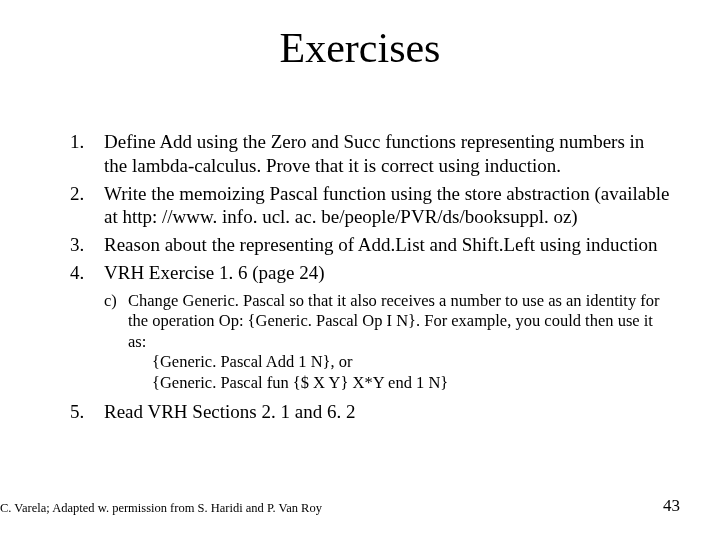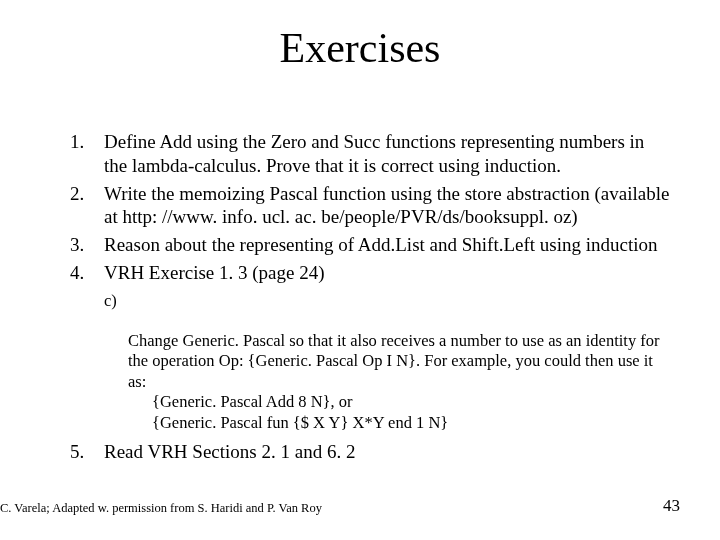--- a/index.html
+++ b/index.html
@@ -55,21 +55,20 @@
   }
   .sub-row {
     display: flex;
     align-items: flex-start;
   }
   .sub-label {
     flex: 0 0 24px;
   }
   .sub-text {
     flex: 1;
-    margin-top: 40px;
   }
   .sub-indent {
     margin-left: 48px;
   }
   .footer-left {
     position: absolute;
     bottom: 24px;
     left: 0;
     width: 720px;
     text-align: left;
@@ -101,29 +100,29 @@
       <div class="list-text">Write the memoizing Pascal function using the store abstraction (available at http: //www. info. ucl. ac. be/people/PVR/ds/booksuppl. oz)</div>
     </div>
 
     <div class="list-row">
       <div class="list-num">3.</div>
       <div class="list-text">Reason about the representing of Add.List and Shift.Left using induction</div>
     </div>
 
     <div class="list-row">
       <div class="list-num">4.</div>
-      <div class="list-text">VRH Exercise 1. 3 (page 24)</div>
+      <div class="list-text">VRH Exercise 1. 6 (page 24)</div>
     </div>
 
     <div class="sublist">
       <div class="sub-row">
         <div class="sub-label">c)</div>
         <div class="sub-text">Change Generic. Pascal so that it also receives a number to use as an identity for the operation Op: {Generic. Pascal Op I N}.  For example, you could then use it as:</div>
       </div>
-      <div class="sub-indent">{Generic. Pascal Add 8 N}, or</div>
+      <div class="sub-indent">{Generic. Pascal Add 1 N}, or</div>
       <div class="sub-indent">{Generic. Pascal fun {$ X Y} X*Y end 1 N}</div>
     </div>
 
     <div class="list-row" style="margin-top:6px;">
       <div class="list-num">5.</div>
       <div class="list-text">Read VRH Sections 2. 1 and 6. 2</div>
     </div>
 
   </div>
 

